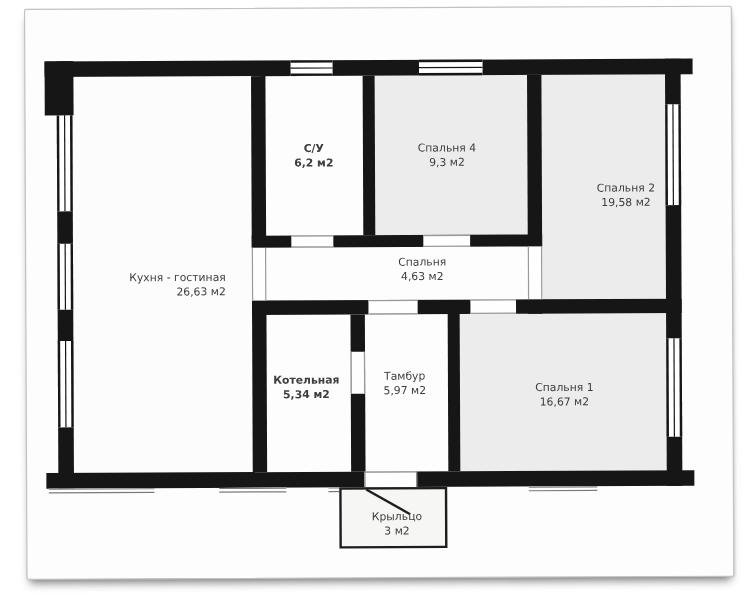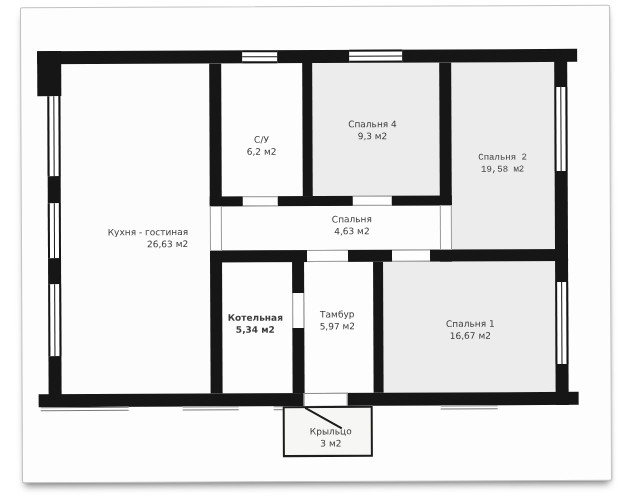--- a/index.html
+++ b/index.html
@@ -91,29 +91,29 @@
   <div class="door-v" style="left:210px;top:206px;width:12px;height:44px;"></div>
   <div class="door-entry" style="left:303px;top:393px;width:44px;height:13px;"></div>
 
   <div class="porch" style="left:282px;top:406px;width:90px;height:51px;"></div>
   <div class="leader" style="left:305px;top:407px;width:42px;transform:rotate(29.6deg);"></div>
 
   <div class="label" style="left:148px;top:238px;text-align:right;">
     <div>Кухня - гостиная</div>
     <div>26,63 м2</div>
   </div>
-  <div class="label" style="left:262px;top:146px;">
+  <div class="label" style="left:262px;top:131px;font-weight:bold;">
     <div>С/У</div>
     <div>6,2 м2</div>
   </div>
   <div class="label" style="left:373px;top:131px;">
     <div>Спальня 4</div>
     <div>9,3 м2</div>
   </div>
-  <div class="label" style="left:503px;top:165px;font-family:Liberation Mono, monospace;">
+  <div class="label" style="left:522px;top:165px;">
     <div>Спальня 2</div>
     <div>19,58 м2</div>
   </div>
   <div class="label" style="left:352px;top:226px;">
     <div>Спальня</div>
     <div>4,63 м2</div>
   </div>
   <div class="label" style="left:255px;top:324px;font-weight:bold;">
     <div>Котельная</div>
     <div>5,34 м2</div>

